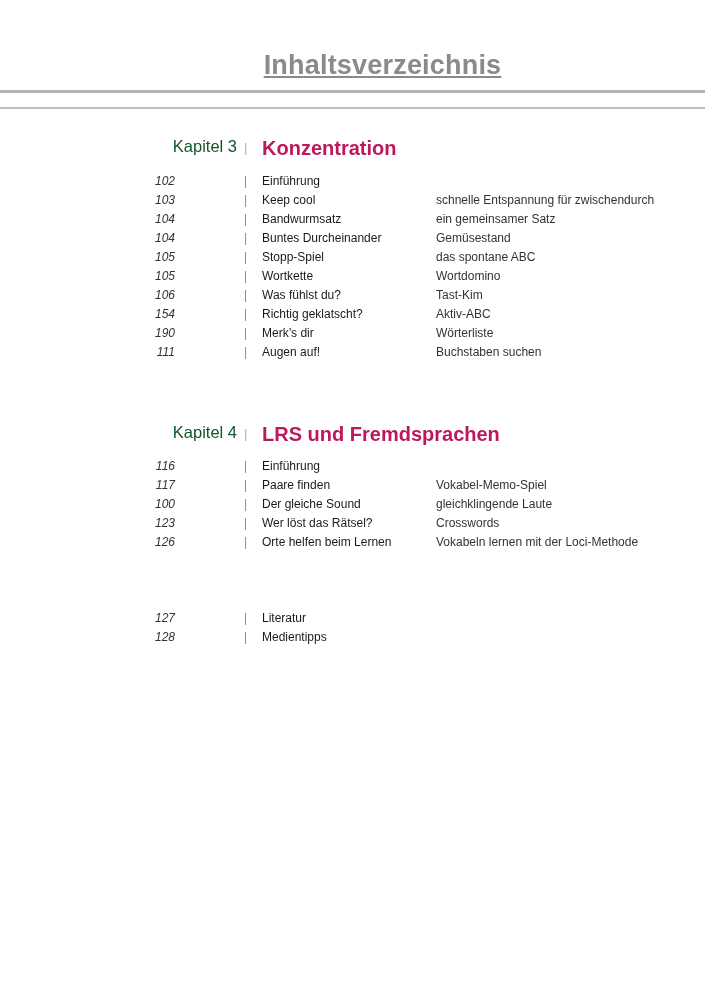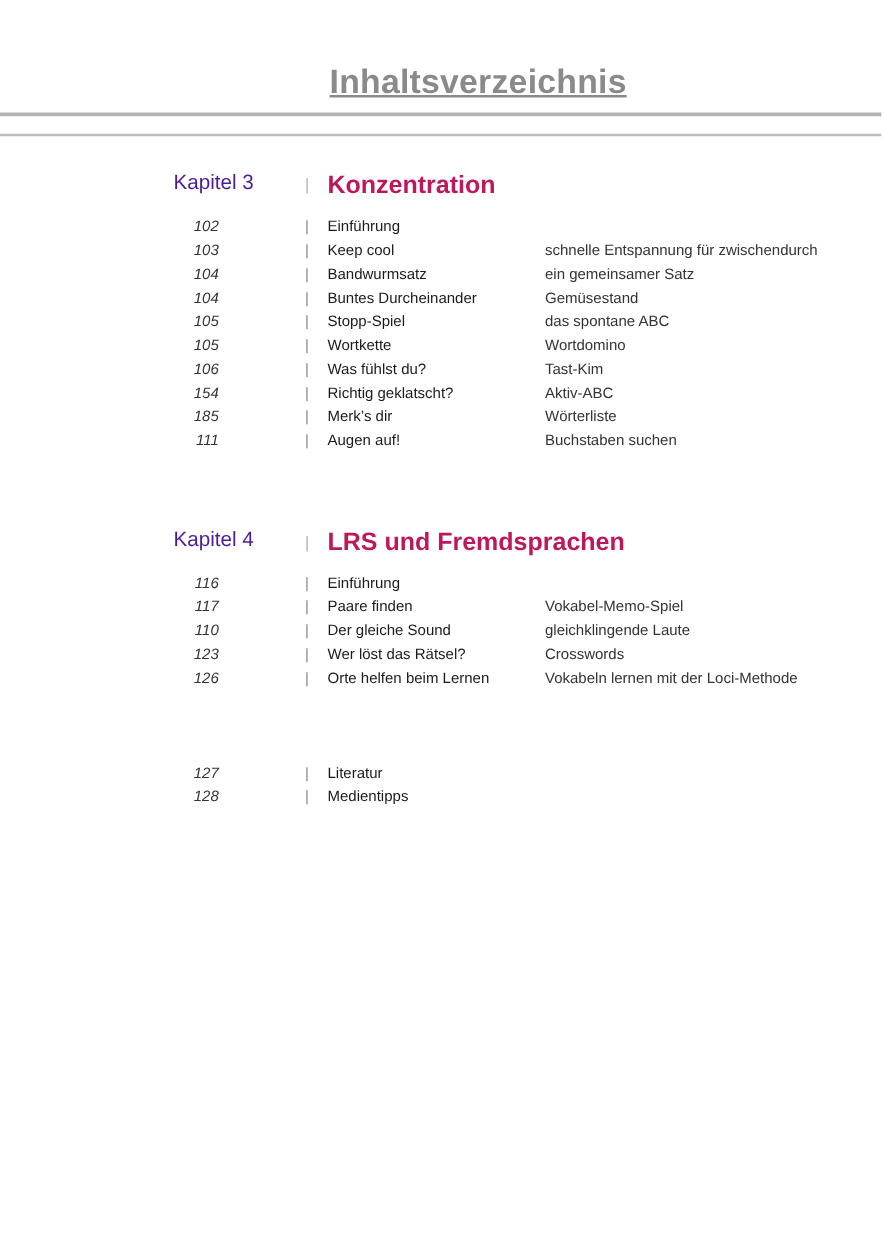--- a/index.html
+++ b/index.html
@@ -12,21 +12,21 @@
       position: absolute; left: 0; width: 707px; top: 50px; text-align: center;
       padding-left: 58px; box-sizing: border-box;
       font-size: 27px; font-weight: bold; color: #8a8a8a; letter-spacing: 0.2px; text-decoration: underline;
     }
     .rule-thick { position: absolute; left: 0; width: 705px; top: 90px; height: 3px; background: #b4b4b4; }
     .rule-thin { position: absolute; left: 0; width: 705px; top: 107px; height: 2px; background: #bdbdbd; }
 
     .chapter { position: absolute; left: 0; width: 707px; }
     .chapter-head { position: relative; height: 24px; }
     .chapter-label {
-      position: absolute; right: 504px; top: 0; font-size: 16.5px; color: #4c1d95; white-space: nowrap;
+      position: absolute; right: 470px; top: 0; font-size: 16.5px; color: #14532d; white-space: nowrap;
     }
     .chapter-sep { position: absolute; left: 244px; top: 3px; font-size: 13px; color: #b0b0b0; }
     .chapter-title {
       position: absolute; left: 262px; top: 0; font-size: 20px; font-weight: bold; color: #be185d; white-space: nowrap;
     }
     .entries { position: absolute; left: 0; width: 653px; }
     .entry { position: relative; height: 19px; font-size: 12px; }
     .entry .page {
       position: absolute; right: 478px; top: 0; font-style: italic; color: #333; white-space: nowrap;
     }
@@ -91,21 +91,21 @@
       <span class="title">Was fühlst du?</span>
       <span class="subtitle">Tast-Kim</span>
     </div>
   <div class="entry">
       <span class="page">154</span>
       <span class="sep">|</span>
       <span class="title">Richtig geklatscht?</span>
       <span class="subtitle">Aktiv-ABC</span>
     </div>
   <div class="entry">
-      <span class="page">185</span>
+      <span class="page">190</span>
       <span class="sep">|</span>
       <span class="title">Merk’s dir</span>
       <span class="subtitle">Wörterliste</span>
     </div>
   <div class="entry">
       <span class="page">111</span>
       <span class="sep">|</span>
       <span class="title">Augen auf!</span>
       <span class="subtitle">Buchstaben suchen</span>
     </div>
@@ -125,21 +125,21 @@
       <span class="title">Einführung</span>
       <span class="subtitle"></span>
     </div>
   <div class="entry">
       <span class="page">117</span>
       <span class="sep">|</span>
       <span class="title">Paare finden</span>
       <span class="subtitle">Vokabel-Memo-Spiel</span>
     </div>
   <div class="entry">
-      <span class="page">110</span>
+      <span class="page">100</span>
       <span class="sep">|</span>
       <span class="title">Der gleiche Sound</span>
       <span class="subtitle">gleichklingende Laute</span>
     </div>
   <div class="entry">
       <span class="page">123</span>
       <span class="sep">|</span>
       <span class="title">Wer löst das Rätsel?</span>
       <span class="subtitle">Crosswords</span>
     </div>

